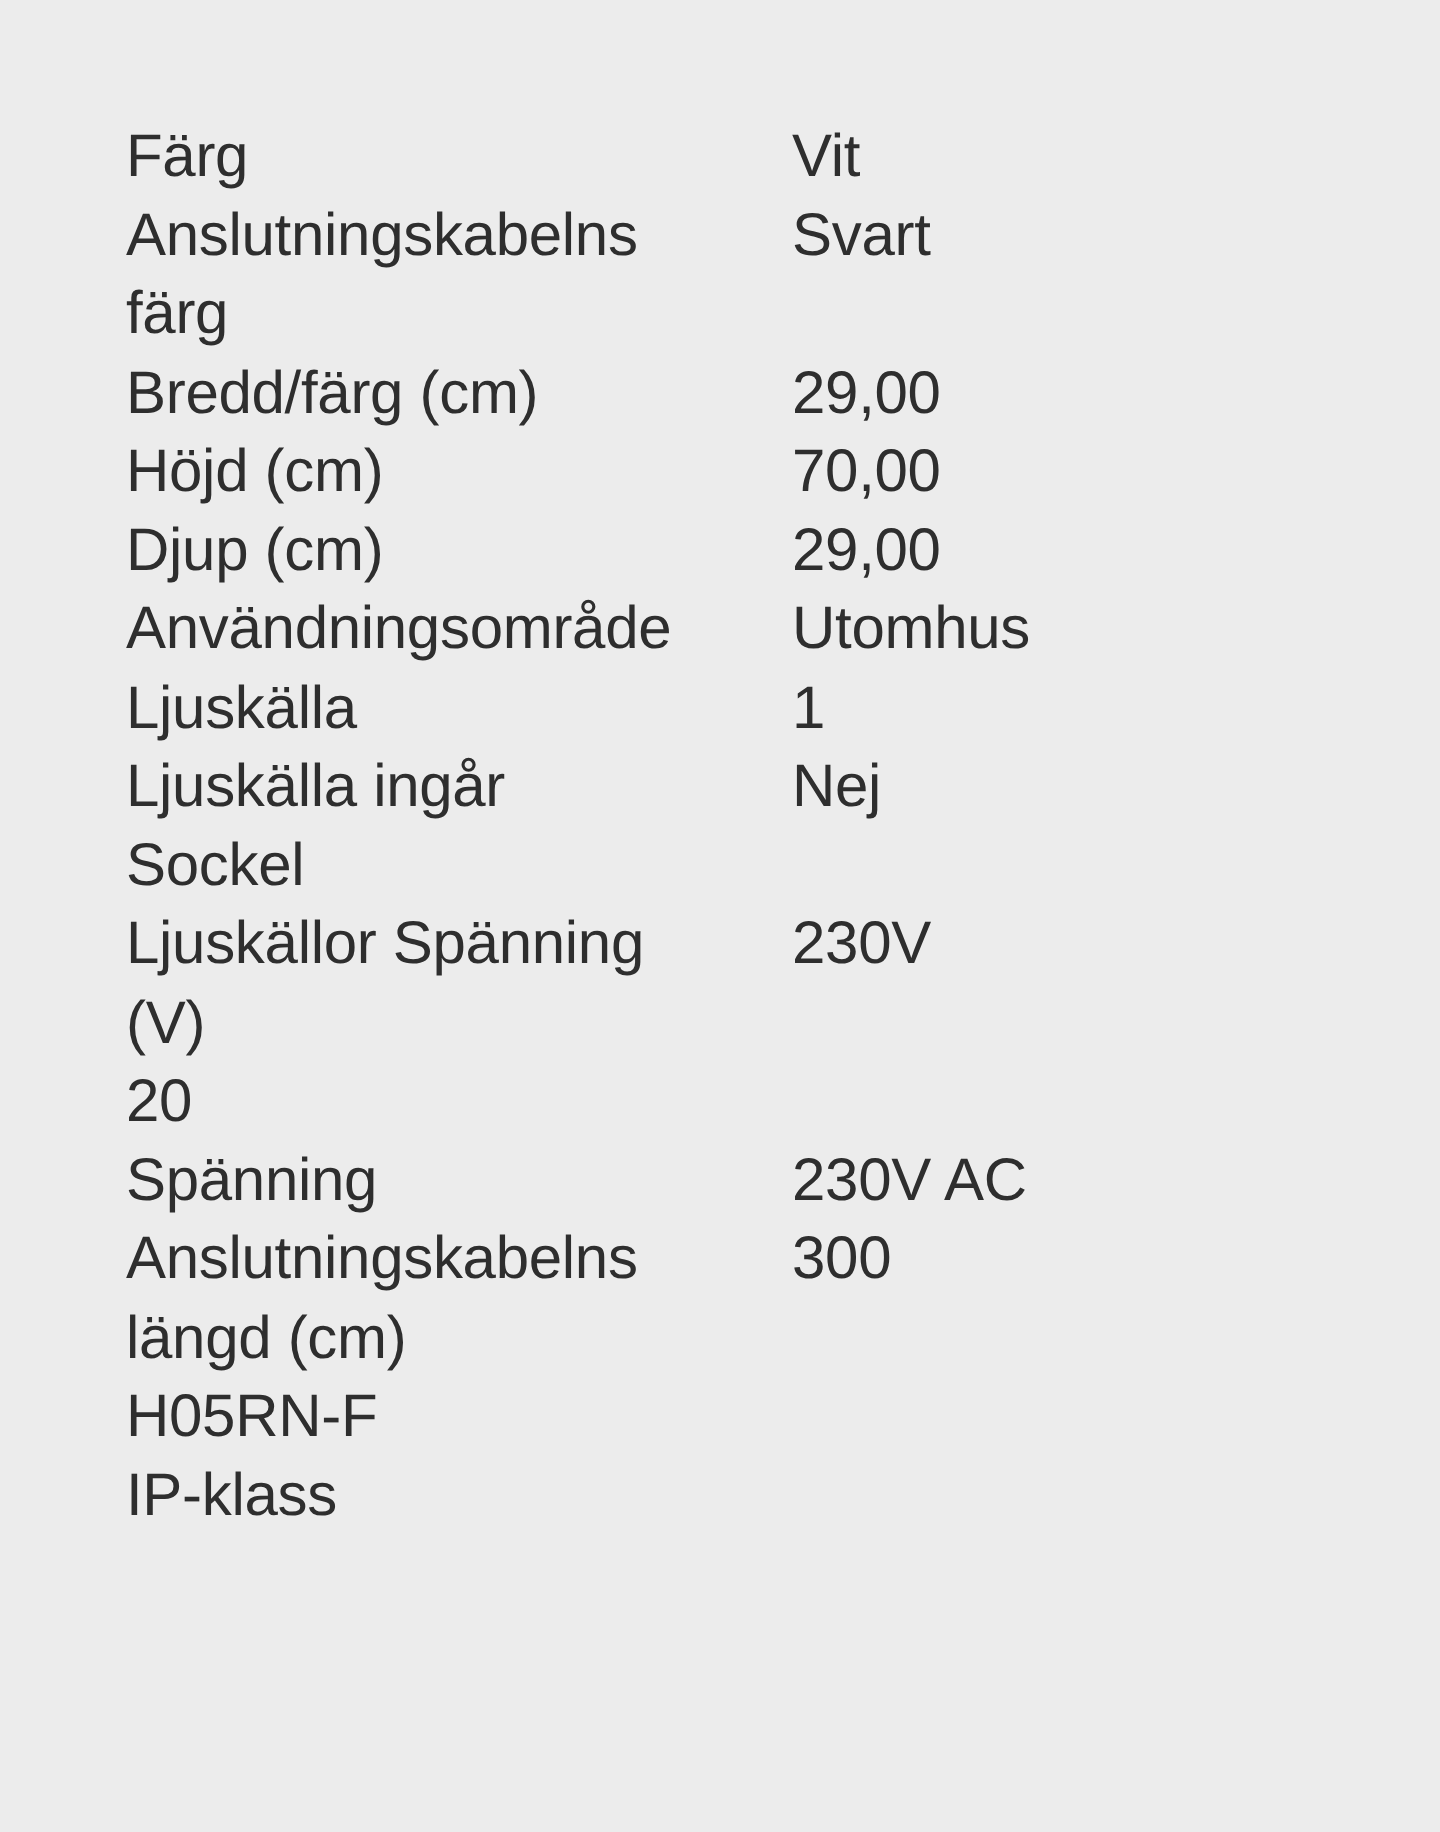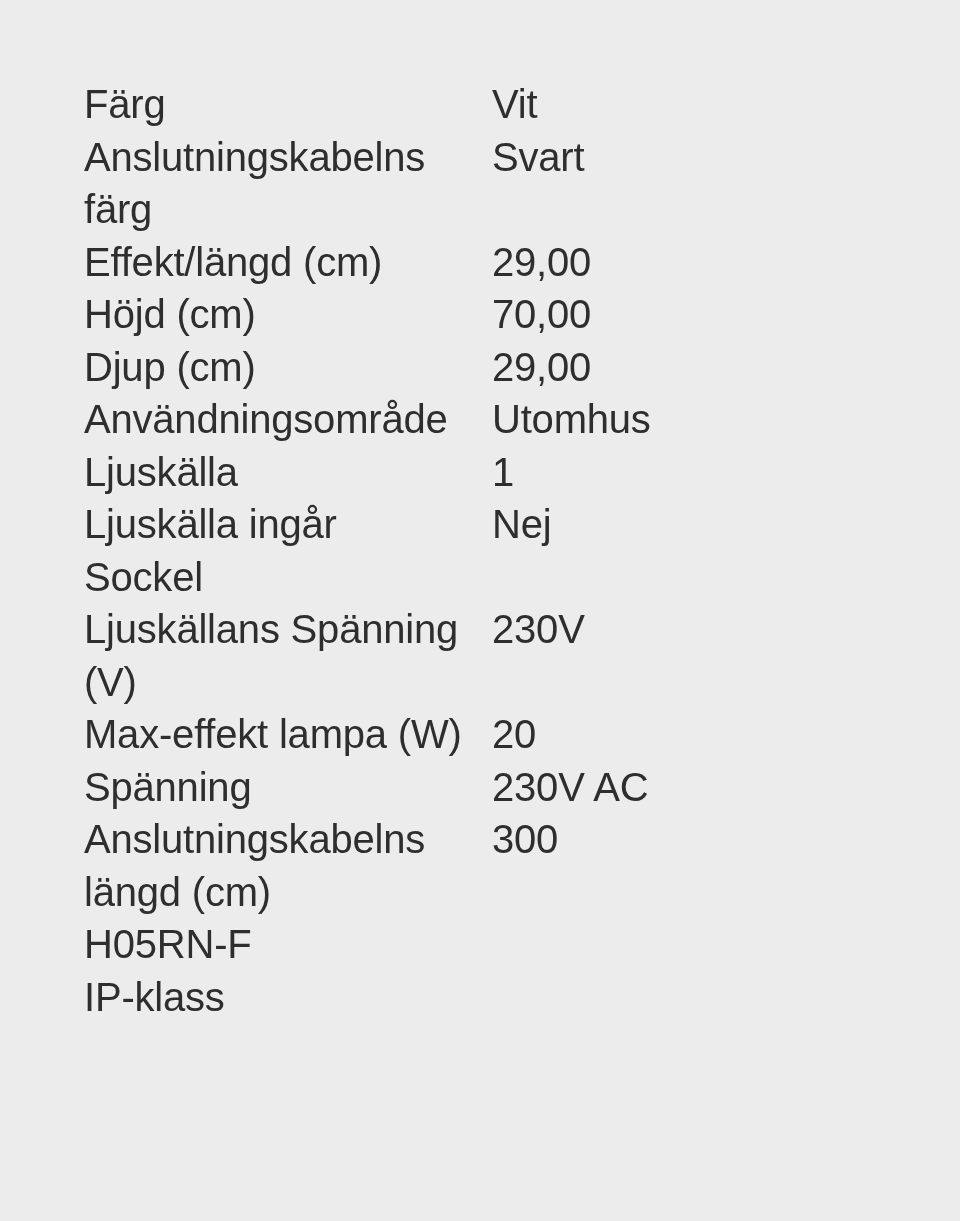--- a/index.html
+++ b/index.html
@@ -20,20 +20,21 @@
     width: 830px;
     color: #2e2e2e;
     font-size: 40px;
     line-height: 52.5px;
     letter-spacing: -0.2px;
   }
   .spec-row {
     display: grid;
     grid-template-columns: 408px auto;
     align-items: start;
+    gap: 36px;
   }
   .spec-label, .spec-value {
     white-space: pre-line;
   }
 </style>
 </head>
 <body>
 
 <div class="spec-table">
 
@@ -42,21 +43,21 @@
     <div class="spec-value">Vit</div>
   </div>
 
   <div class="spec-row">
     <div class="spec-label">Anslutningskabelns
 färg</div>
     <div class="spec-value">Svart</div>
   </div>
 
   <div class="spec-row">
-    <div class="spec-label">Effekt/längd (cm)</div>
+    <div class="spec-label">Bredd/färg (cm)</div>
     <div class="spec-value">29,00</div>
   </div>
 
   <div class="spec-row">
     <div class="spec-label">Höjd (cm)</div>
     <div class="spec-value">70,00</div>
   </div>
 
   <div class="spec-row">
     <div class="spec-label">Djup (cm)</div>
@@ -77,27 +78,26 @@
     <div class="spec-label">Ljuskälla ingår</div>
     <div class="spec-value">Nej</div>
   </div>
 
   <div class="spec-row">
     <div class="spec-label">Sockel</div>
   </div>
 
 
   <div class="spec-row">
-    <div class="spec-label">Ljuskällans Spänning
+    <div class="spec-label">Ljuskällor Spänning
 (V)</div>
     <div class="spec-value">230V</div>
   </div>
 
   <div class="spec-row">
-    <div class="spec-label">Max-effekt lampa (W)</div>
     <div class="spec-value">20</div>
   </div>
 
   <div class="spec-row">
     <div class="spec-label">Spänning</div>
     <div class="spec-value">230V AC</div>
   </div>
 
   <div class="spec-row">
     <div class="spec-label">Anslutningskabelns

